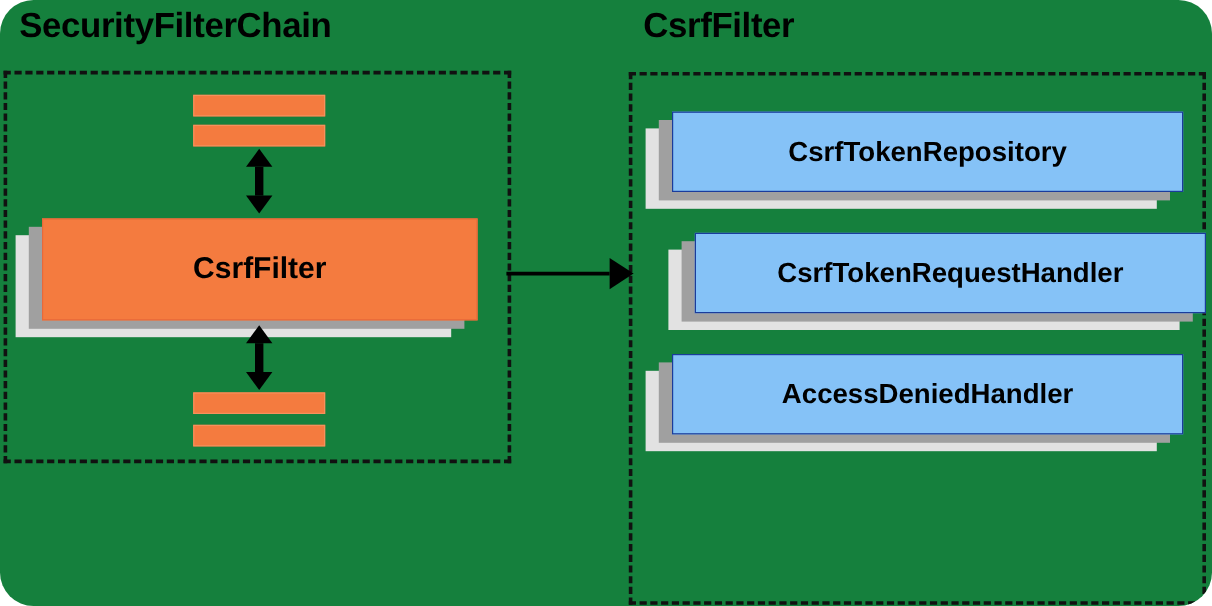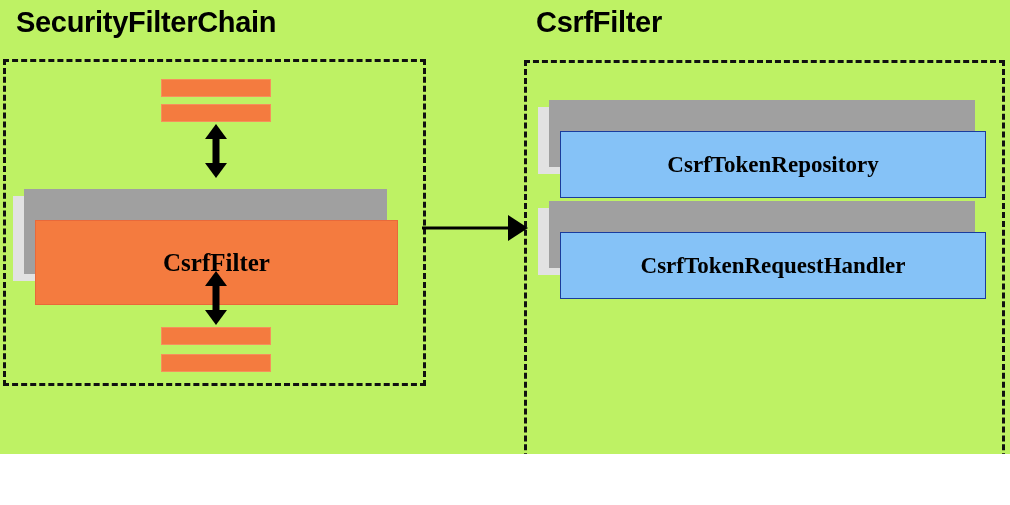--- a/index.html
+++ b/index.html
@@ -6,23 +6,24 @@
     margin: 0;
     padding: 0;
     background: #ffffff;
   }
   body {
     font-family: "Liberation Sans", sans-serif;
   }
   #canvas {
     position: relative;
     width: 1010px;
-    height: 454px;
-    background: #bef264;
+    height: 505px;
+    background: #15803d;
     overflow: hidden;
+    border-radius: 28px;
   }
 
   
   .panel-title {
     position: absolute;
     font-family: "Liberation Sans", sans-serif;
     font-weight: bold;
     font-size: 29px;
     color: #000000;
     letter-spacing: -0.3px;
@@ -61,25 +62,24 @@
     transform: translate(-22px, 14px);
   }
   .node .sh-dark {
     background: #a0a0a0;
     transform: translate(-11px, 7px);
   }
   .node .face {
     display: flex;
     align-items: center;
     justify-content: center;
-    font-family: Liberation Serif, serif;
+    font-family: Liberation Sans, sans-serif;
     font-weight: bold;
     color: #000000;
     line-height: 1;
-    margin-top: 38px;
   }
 
   
   .node-orange .face {
     background: #f47b3f;
     border: 1px solid #e8693a;
     font-size: 25px;
   }
 
   
@@ -130,26 +130,31 @@
 
   <div class="stub-bar" id="stub-bot-0" style="left: 161px; top: 327px; width: 110px; height: 18px;"></div>
   <div class="stub-bar" id="stub-bot-1" style="left: 161px; top: 354px; width: 110px; height: 18px;"></div>
 
   <div class="node node-blue" id="blue-node-0" style="left: 560px; top: 93px; width: 426px; height: 67px;">
     <div class="sh-light"></div>
     <div class="sh-dark"></div>
     <div class="face">CsrfTokenRepository</div>
   </div>
 
-  <div class="node node-blue" id="blue-node-1" style="left: 560px; top: 194px; width: 426px; height: 67px;">
+  <div class="node node-blue" id="blue-node-1" style="left: 579px; top: 194px; width: 426px; height: 67px;">
     <div class="sh-light"></div>
     <div class="sh-dark"></div>
     <div class="face">CsrfTokenRequestHandler</div>
   </div>
 
+  <div class="node node-blue" id="blue-node-2" style="left: 560px; top: 295px; width: 426px; height: 67px;">
+    <div class="sh-light"></div>
+    <div class="sh-dark"></div>
+    <div class="face">AccessDeniedHandler</div>
+  </div>
 
 
   <svg id="arrow-layer" viewBox="0 0 1010 505" xmlns="http://www.w3.org/2000/svg">
     <g id="arrows-group" fill="#000000" stroke="#000000">
         <line x1="216" y1="163" x2="216" y2="139" stroke-width="7"></line>
         <polygon points="216,124 205,139 227,139" stroke-width="0"></polygon>
         <polygon points="216,178 205,163 227,163" stroke-width="0"></polygon>
         <line x1="216" y1="286" x2="216" y2="310" stroke-width="7"></line>
         <polygon points="216,325 205,310 227,310" stroke-width="0"></polygon>
         <polygon points="216,271 205,286 227,286" stroke-width="0"></polygon>

